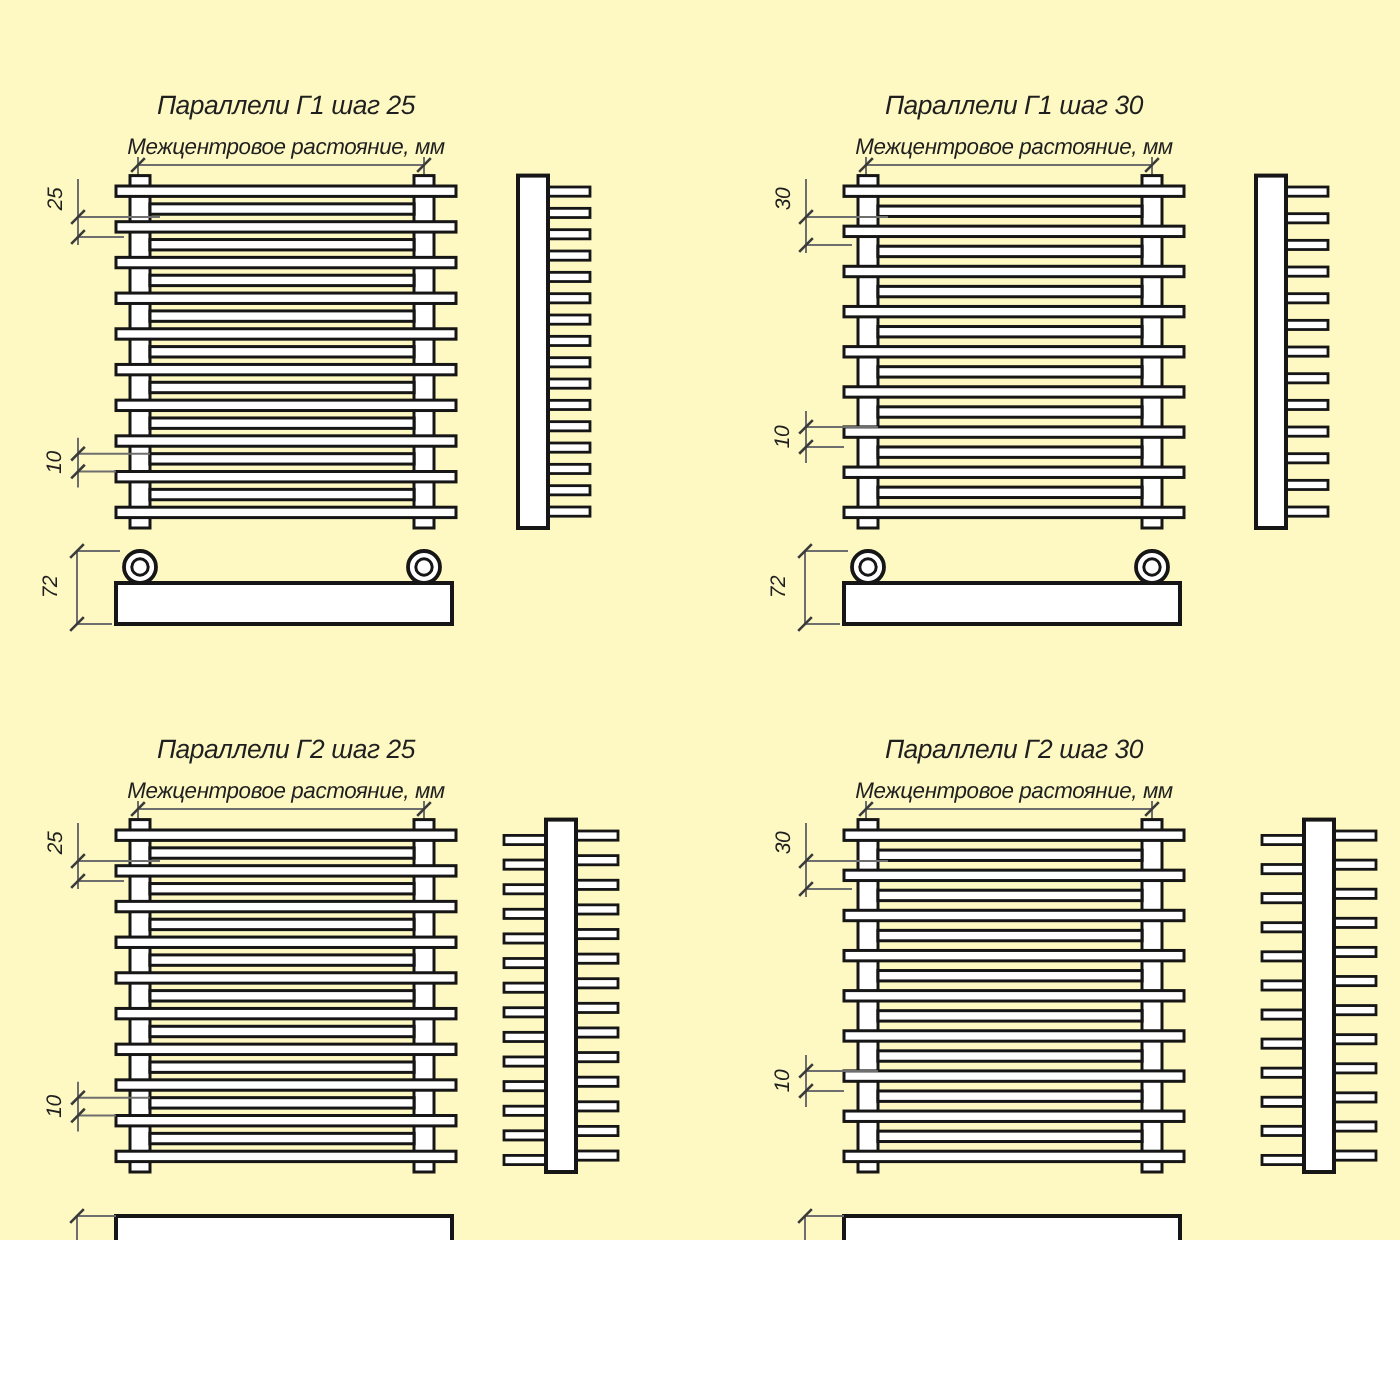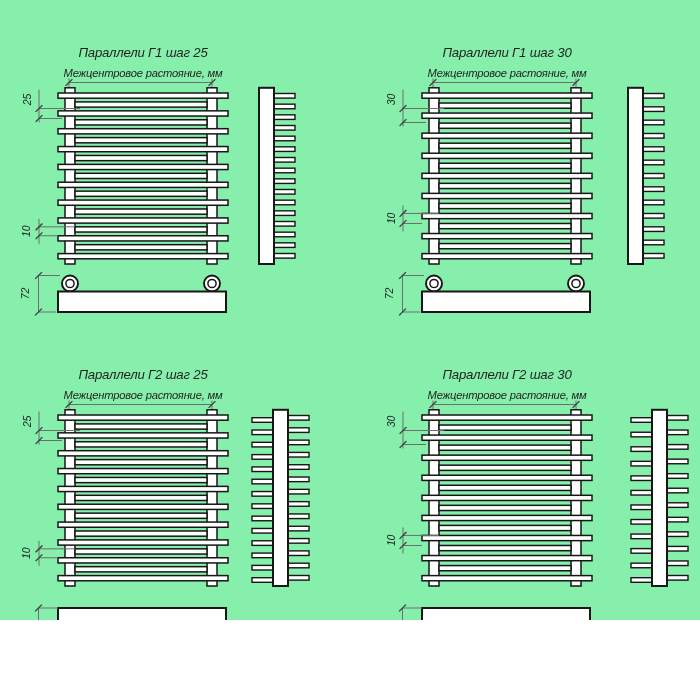--- a/index.html
+++ b/index.html
@@ -1,16 +1,16 @@
 <!DOCTYPE html>
 <html><head>
 <meta charset="utf-8">
 <style>
   html,body{margin:0;padding:0;background:#ffffff;}
-  .sheet{position:relative;width:700px;height:620px;background:#86efac;overflow:hidden;}
+  .sheet{position:relative;width:700px;height:620px;background:#fef9c3;overflow:hidden;}
   svg text{font-family:"Liberation Sans",sans-serif;font-style:italic;fill:#1f1f1f;letter-spacing:-0.2px;}
   svg text.title{font-size:13.2px;}
   svg text.subtitle{font-size:11.2px;}
   svg text.dimlab{font-size:10.5px;}
 </style>
 </head>
 <body>
 
 <div class="sheet">
   <svg id="drawing" width="700" height="700" viewBox="0 0 700 700">

